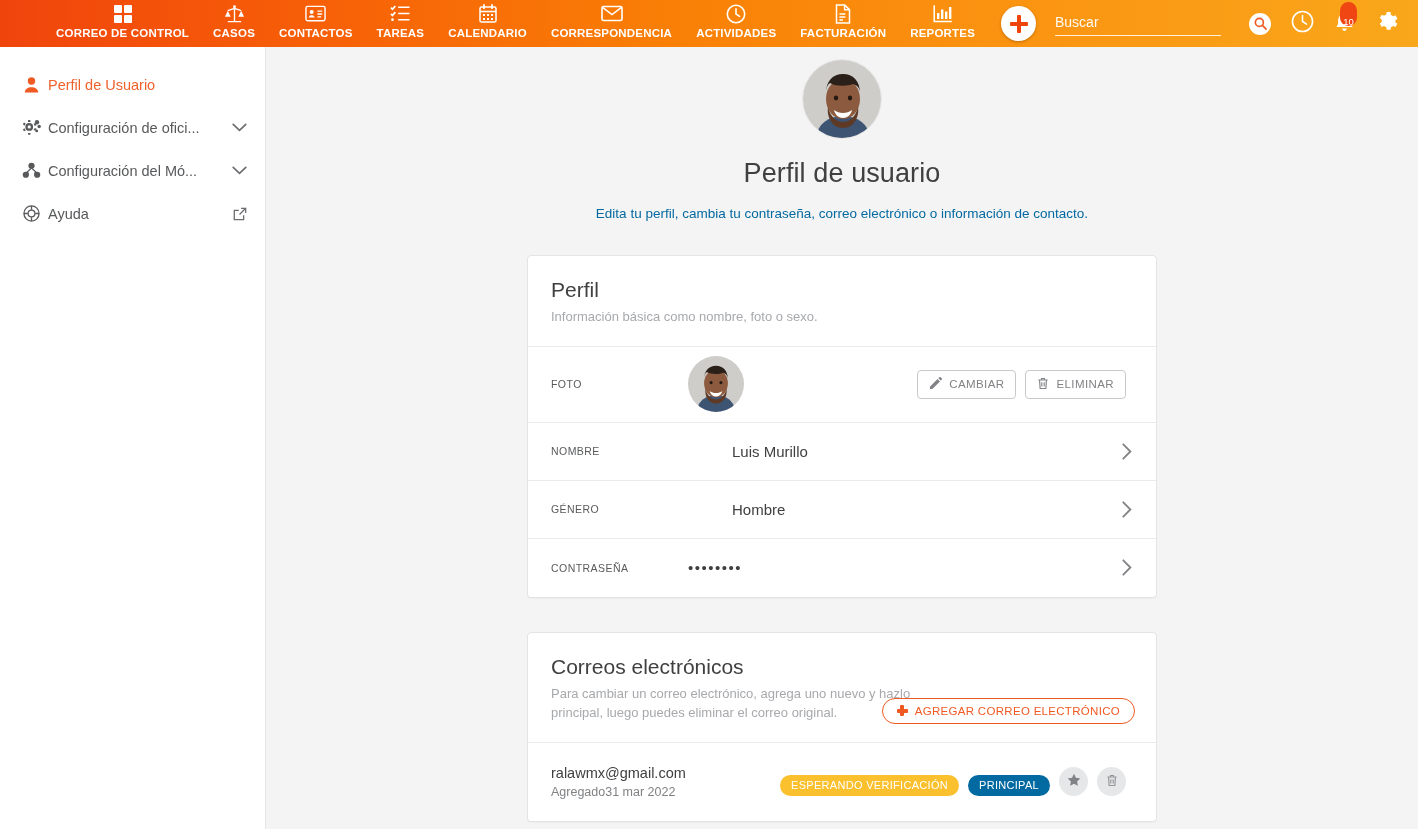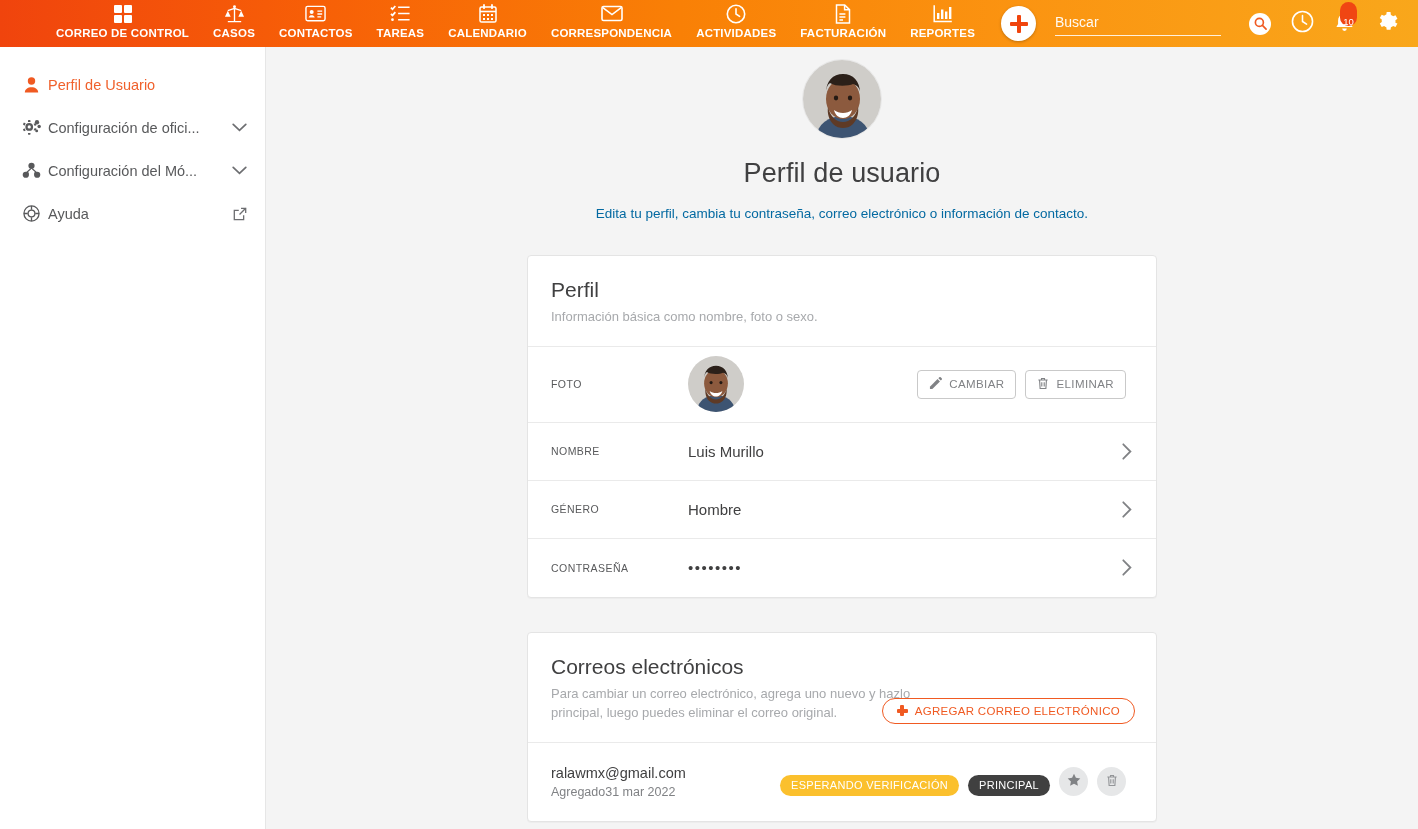--- a/index.html
+++ b/index.html
@@ -115,21 +115,21 @@
 
   .row {
     display: flex; align-items: center; min-height: 58px;
     padding: 0 16px 0 23px; border-bottom: 1px solid #eaeaea; cursor: pointer;
   }
   .row:last-child { border-bottom: none; }
   .row-label {
     font-size: 10.5px; color: #58595b; letter-spacing: .45px;
     width: 137px; flex: 0 0 137px; text-transform: uppercase;
   }
-  .row-value { font-size: 15px; color: #404041; flex: 1; }
+  .row-value { font-size: 15px; color: #404041; flex: 1; margin-left: 44px; }
   .row-dots { font-size: 15px; color: #404041; letter-spacing: 1.5px; flex: 1; }
   .row-chev { color: #808285; display: flex; align-items: center; padding-right: 8px; }
 
   .foto-row { min-height: 76px; cursor: default; }
   .foto-avatar { width: 56px; height: 56px; border-radius: 50%; overflow: hidden; flex: 0 0 56px; }
   .foto-actions { margin-left: auto; display: flex; gap: 9px; padding-right: 14px; }
   .ghost-btn {
     display: inline-flex; align-items: center; gap: 7px;
     border: 1px solid #c9c9c9; border-radius: 4px; background: #fff;
     padding: 6px 11px; font-size: 11.5px; color: #808285; letter-spacing: .4px;
@@ -150,21 +150,21 @@
 
   .email-row { display: flex; align-items: center; padding: 17px 16px 17px 23px; min-height: 78px; }
   .email-addr { font-size: 14.5px; color: #404041; }
   .email-added { font-size: 12.5px; color: #808285; margin-top: 4px; }
   .email-right { margin-left: auto; display: flex; align-items: flex-end; gap: 9px; padding-right: 14px; }
   .badge {
     border-radius: 11px; padding: 4px 11px 5px 11px; font-size: 11px;
     color: #fff; letter-spacing: .3px; white-space: nowrap; cursor: pointer;
   }
   .badge-warn { background: #fbc02d; }
-  .badge-primary { background: #404040; }
+  .badge-primary { background: #0369a1; }
   .round-btn {
     width: 29px; height: 29px; border-radius: 50%; background: #e6e7e8;
     display: flex; align-items: center; justify-content: center; cursor: pointer;
   }
 </style>
 </head>
 <body>
 
 <div class="topbar">
   <div class="nav-items">

